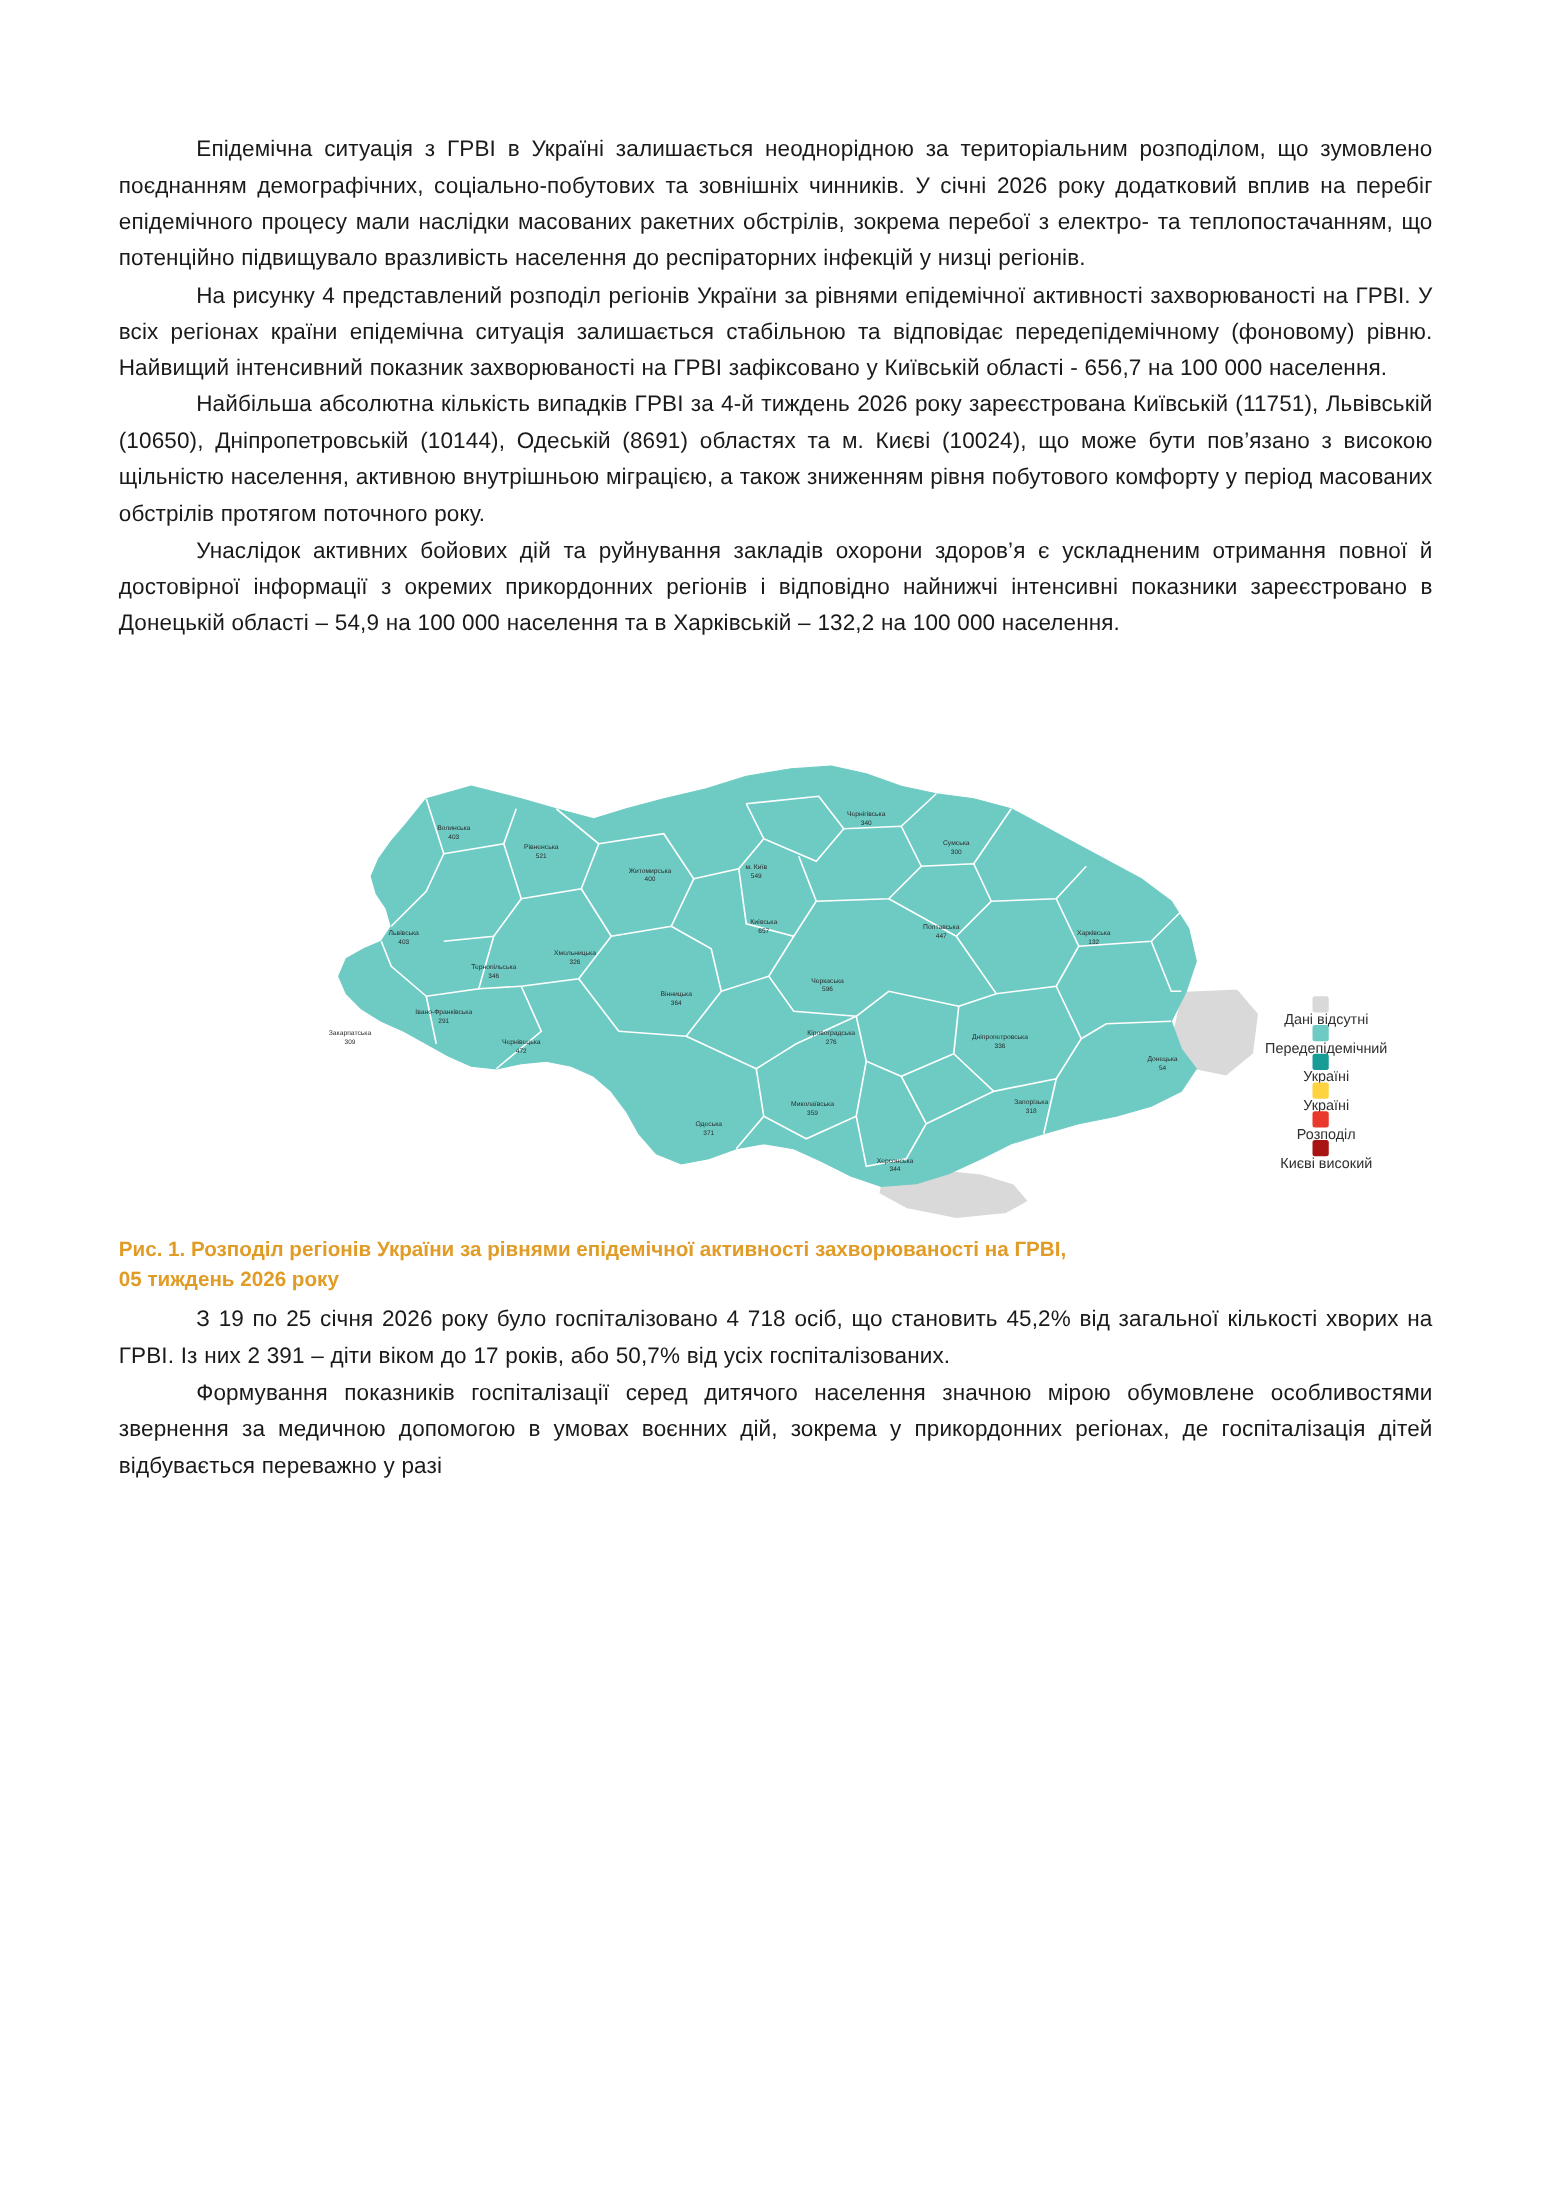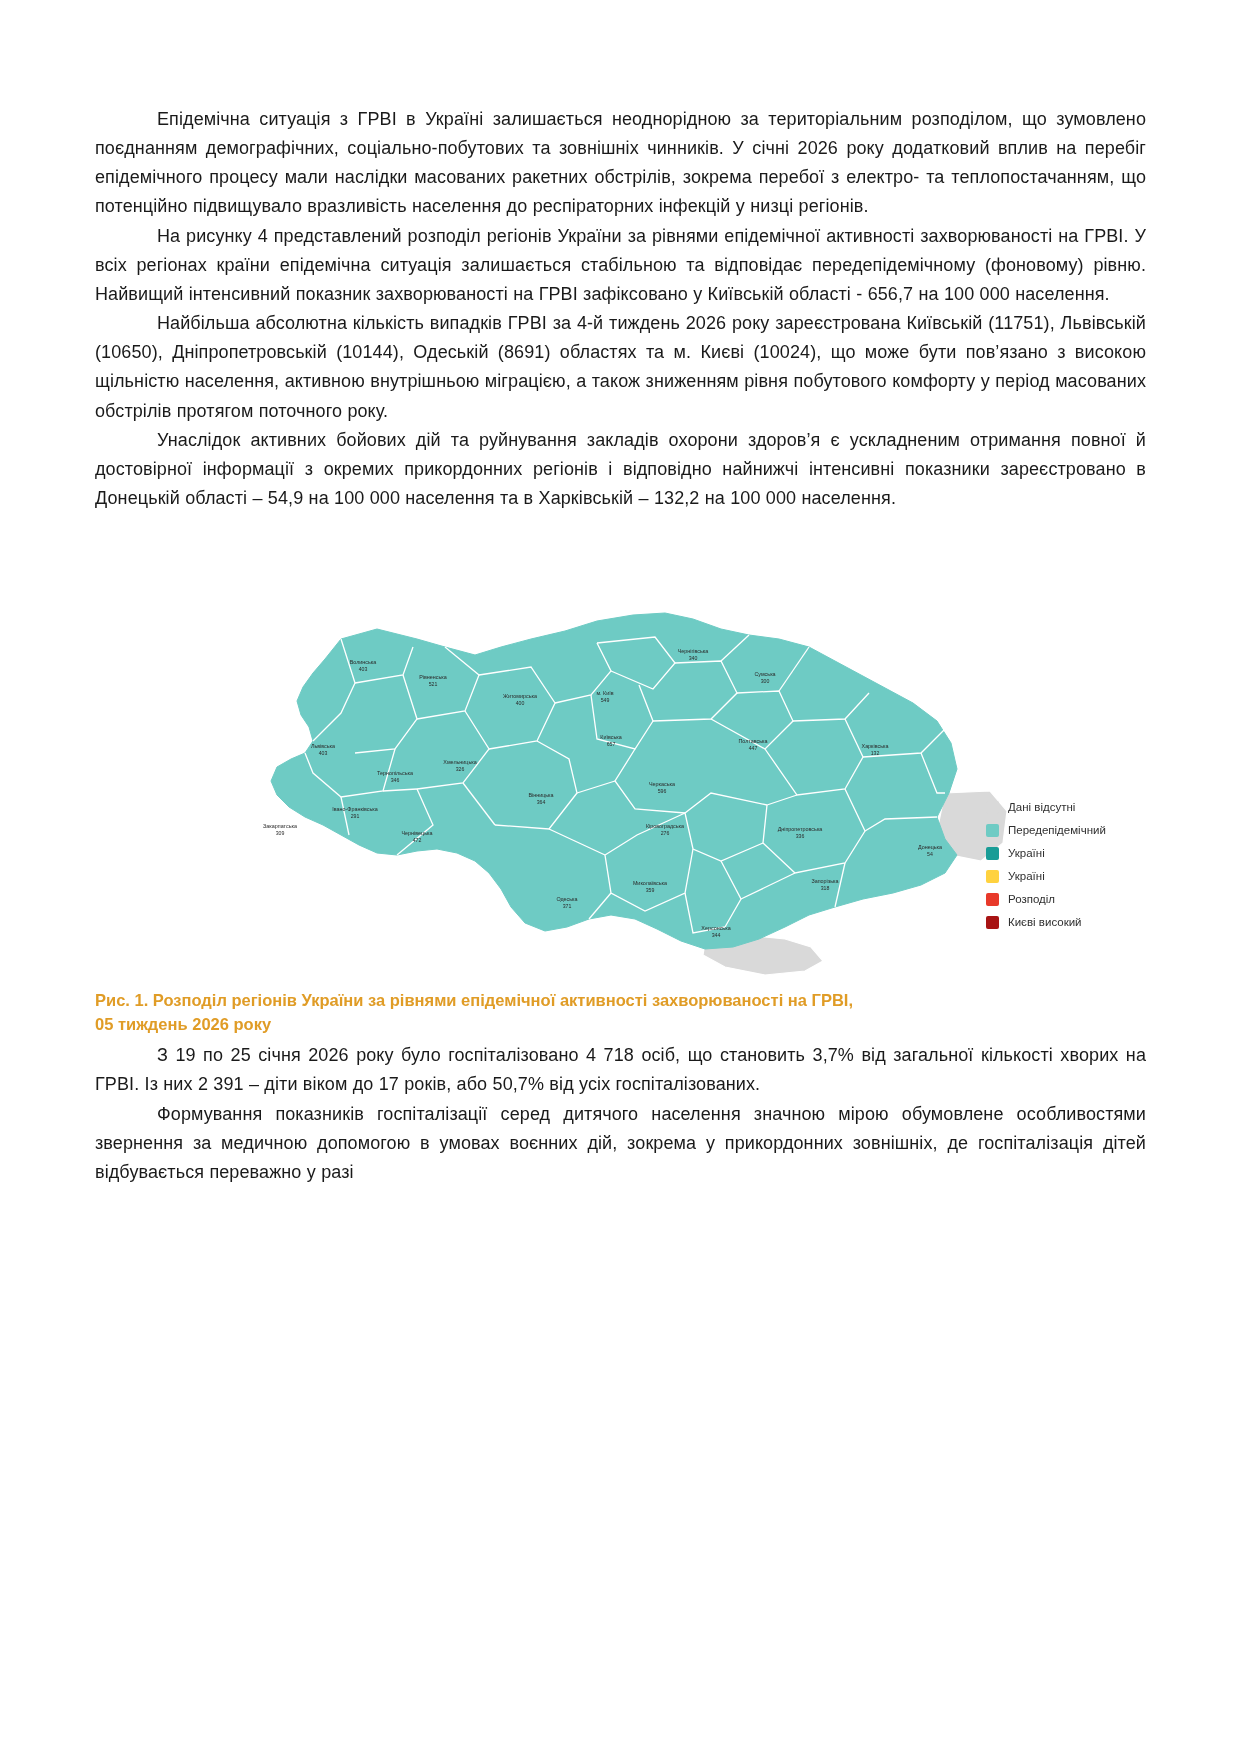--- a/index.html
+++ b/index.html
@@ -52,20 +52,21 @@
     bottom: 48px;
     width: 150px;
     font-size: 11.5px;
     color: #2f2f2f;
   }
   .legend-row {
     display: flex;
     align-items: center;
     height: 20px;
     margin-bottom: 3px;
+    flex-direction: column;
   }
   .legend-swatch {
     width: 13px;
     height: 13px;
     border-radius: 2px;
     margin-right: 9px;
     flex: 0 0 auto;
   }
   .legend-label {
     white-space: nowrap;
@@ -248,17 +249,17 @@
       </div>
     </div>
 
     <div class="fig-caption">
       <div>Рис. 1. Розподіл регіонів України за рівнями епідемічної активності захворюваності на ГРВІ,</div>
       <div>05 тиждень 2026 року</div>
     </div>
   </div>
 
   <div class="after-figure">
-    <p class="body-par">З 19 по 25 січня 2026 року було госпіталізовано 4 718 осіб, що становить 3,7% від загальної кількості хворих на ГРВІ. Із них 2 391 – діти віком до 17 років, або 50,7% від усіх госпіталізованих.</p>
-    <p class="body-par">Формування показників госпіталізації серед дитячого населення значною мірою обумовлене особливостями звернення за медичною допомогою в умовах воєнних дій, зокрема у прикордонних зовнішніх, де госпіталізація дітей відбувається переважно у разі</p>
+    <p class="body-par">З 19 по 25 січня 2026 року було госпіталізовано 4 718 осіб, що становить 45,2% від загальної кількості хворих на ГРВІ. Із них 2 391 – діти віком до 17 років, або 50,7% від усіх госпіталізованих.</p>
+    <p class="body-par">Формування показників госпіталізації серед дитячого населення значною мірою обумовлене особливостями звернення за медичною допомогою в умовах воєнних дій, зокрема у прикордонних регіонах, де госпіталізація дітей відбувається переважно у разі</p>
   </div>
 
 </div>
 
 </body></html>

